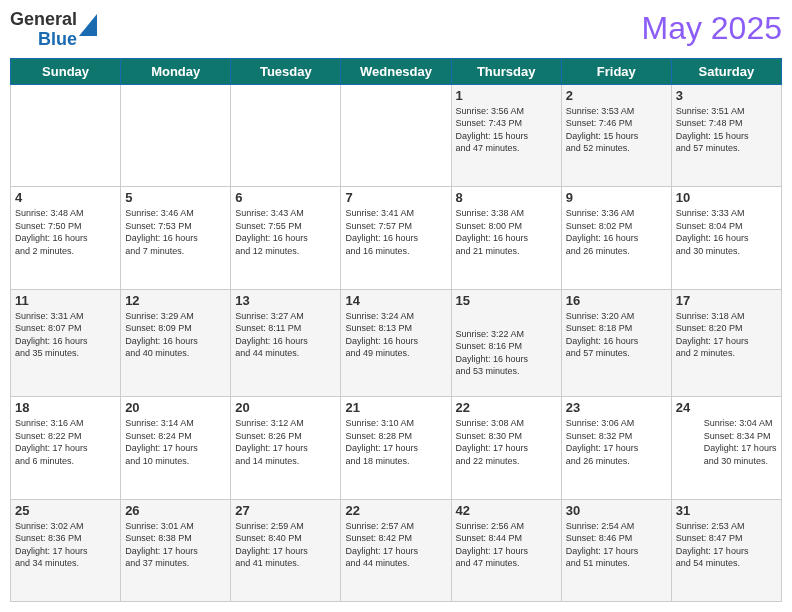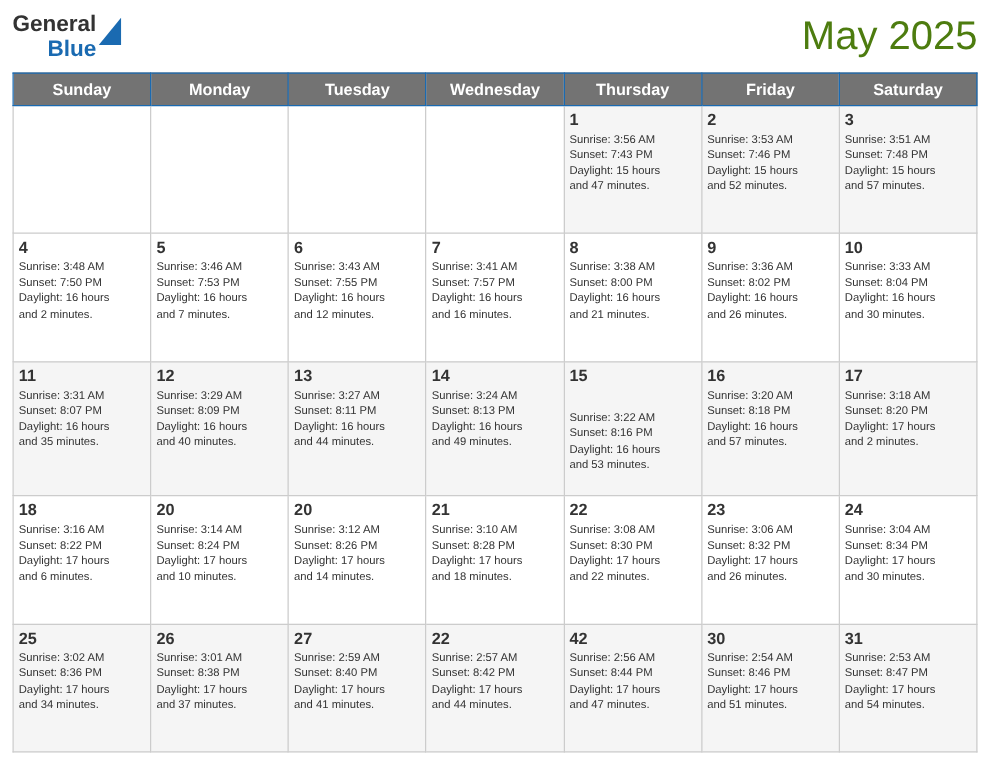--- a/index.html
+++ b/index.html
@@ -41,36 +41,36 @@
       font-size: 18px;
       font-weight: bold;
       color: #1a6ab1;
       text-align: right;
     }
     .title-block {
       text-align: right;
     }
     .month-title {
       font-size: 32px;
-      color: #4d7c0f;
+      color: #8b5cf6;
       font-weight: normal;
     }
     .location {
       font-size: 16px;
       color: #555;
     }
     .calendar {
       flex: 1;
       border: 1px solid #ccc;
       border-collapse: collapse;
       width: 100%;
       table-layout: fixed;
     }
     .calendar th {
-      background: #737373;
+      background: #0f766e;
       color: #fff;
       text-align: center;
       font-size: 13px;
       padding: 5px 2px;
       border: 1px solid #1a6ab1;
     }
     .calendar td {
       border: 1px solid #ccc;
       vertical-align: top;
       padding: 3px 4px;
@@ -304,21 +304,21 @@
           </td>
           <td>
             <span class="day-num">23</span>
             <div class="day-info" style="white-space: pre-line;">Sunrise: 3:06 AM
 Sunset: 8:32 PM
 Daylight: 17 hours
 and 26 minutes.</div>
           </td>
           <td>
             <span class="day-num">24</span>
-            <div class="day-info" style="white-space: pre-line;">Sunrise: 3:04 AM
+            <div class="day-info" style="white-space: pre-line; margin-left: 28px;">Sunrise: 3:04 AM
 Sunset: 8:34 PM
 Daylight: 17 hours
 and 30 minutes.</div>
           </td>
         </tr>
         <tr>
           <td>
             <span class="day-num">25</span>
             <div class="day-info" style="white-space: pre-line;">Sunrise: 3:02 AM
 Sunset: 8:36 PM

